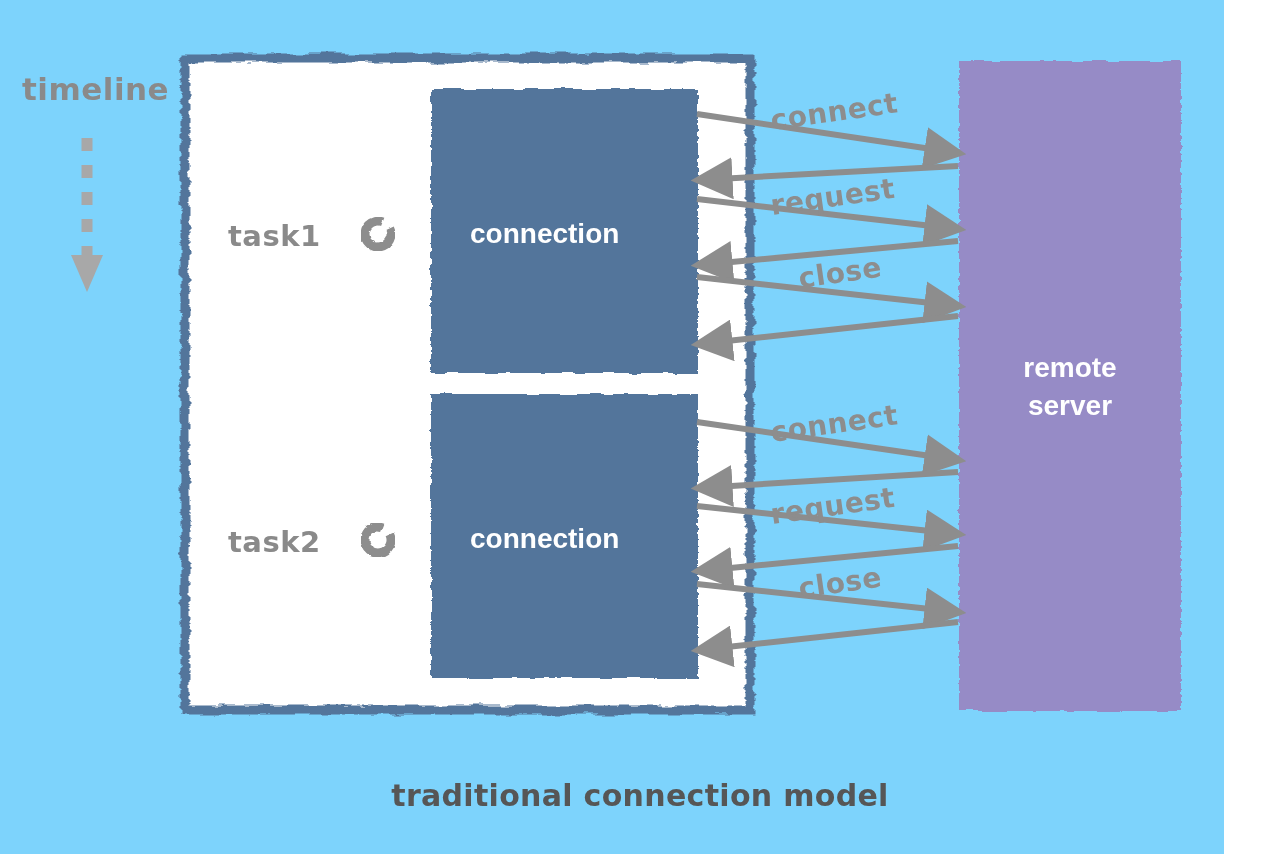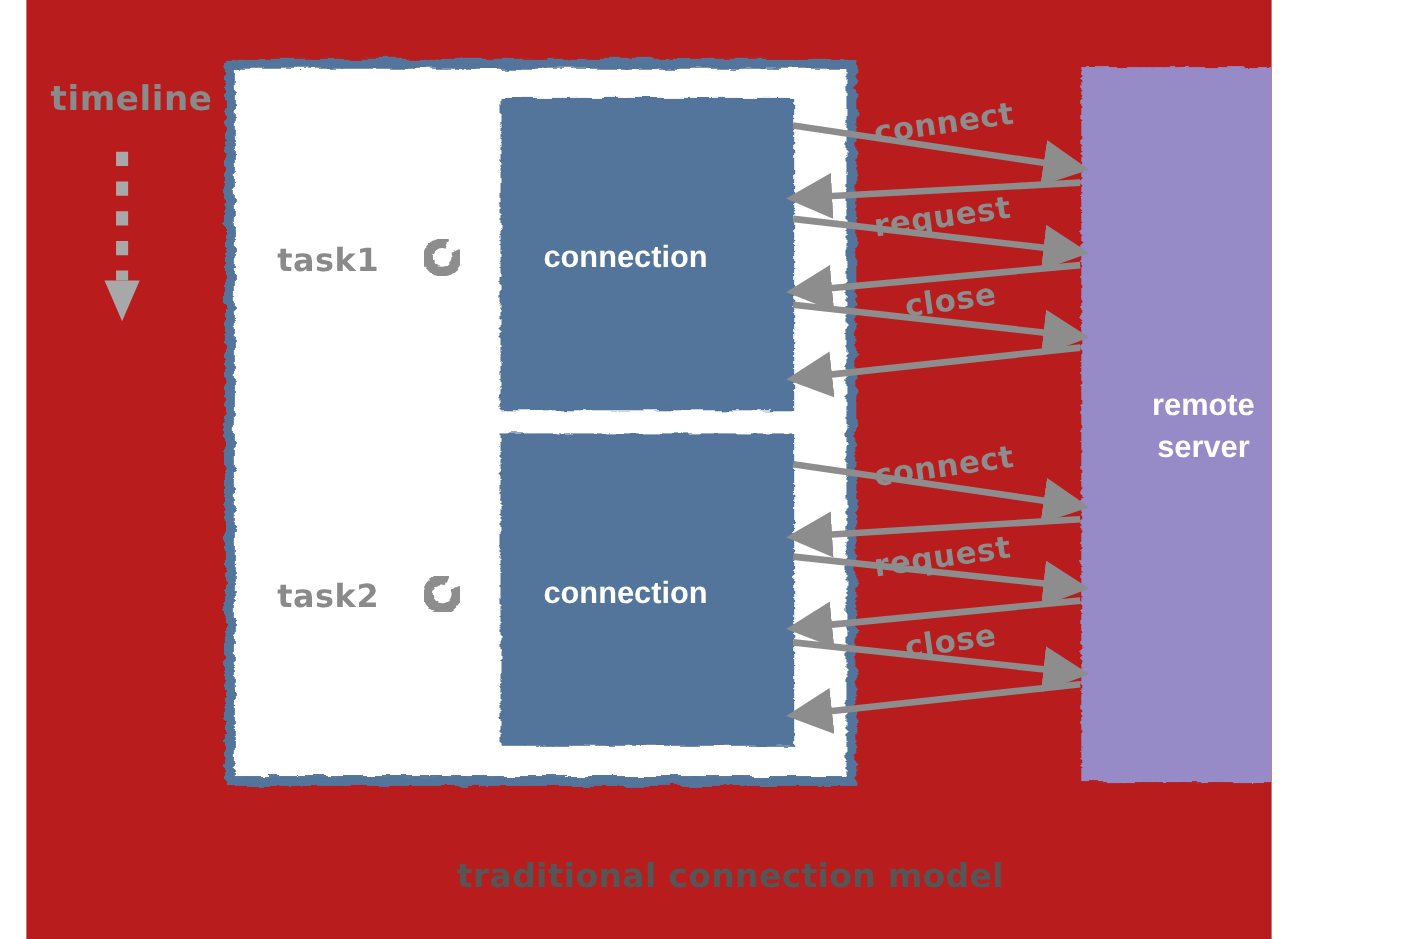--- a/index.html
+++ b/index.html
@@ -5,25 +5,24 @@
   html, body {
     margin: 0;
     padding: 0;
     background: #ffffff;
   }
   body {
     font-family: "DejaVu Sans", sans-serif;
   }
   #canvas {
     position: relative;
-    width: 1132px;
+    width: 1224px;
     height: 854px;
-    background: #b91c1c;
+    background: #7dd3fc;
     overflow: hidden;
-    margin-left: 24px;
   }
   #diagram-svg {
     position: absolute;
     left: 0;
     top: 0;
     width: 1280px;
     height: 854px;
   }
   .sketch-text-gray {
     fill: #8a8a8a;

